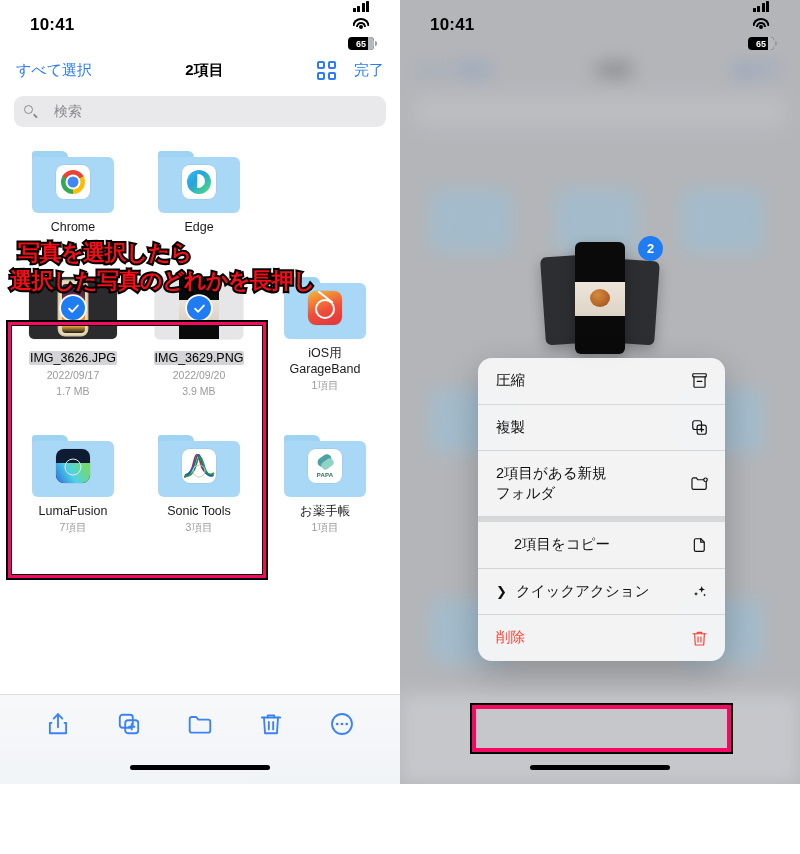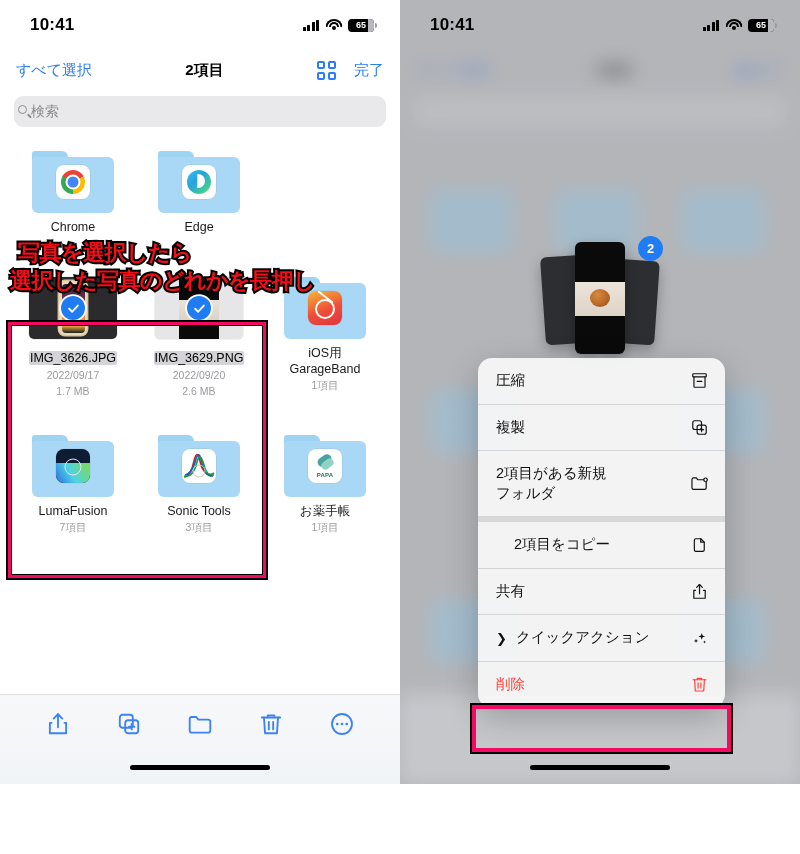--- a/index.html
+++ b/index.html
@@ -15,21 +15,21 @@
   .panel.left  { background: #ffffff; }
   .panel.right { background: #c9cacd; }
 
   
   .statusbar {
     position: relative; height: 50px;
     display: flex; align-items: center; justify-content: space-between;
     padding: 0 26px 0 30px;
   }
   .sb-time { font-size: 17px; font-weight: bold; letter-spacing: .2px; color:#000; }
-  .sb-right { display: flex; align-items: center; gap: 6px; }
+  .sb-right { display: flex; align-items: center; gap: 6px; flex-direction: column; }
   .sig { display: flex; align-items: flex-end; gap: 1.5px; height: 12px; }
   .sig i { display:block; width:3px; background:#000; border-radius:.5px; }
   .sig i:nth-child(1){height:4px}.sig i:nth-child(2){height:6.5px}
   .sig i:nth-child(3){height:9px}.sig i:nth-child(4){height:11.5px}
   .wifi { width:17px; height:13px; position:relative; }
   .wifi b { position:absolute; left:50%; transform:translateX(-50%); border:2px solid #000;
             border-bottom:none; border-radius:50% 50% 0 0 / 100% 100% 0 0; }
   .wifi b:nth-child(1){ width:17px; height:8px; top:0; }
   .wifi b:nth-child(2){ width:10px; height:5px; top:3.5px; }
   .wifi b:nth-child(3){ width:4px; height:4px; top:7px; border-radius:50%; background:#000; border:none; }
@@ -51,21 +51,21 @@
   .nav-btn { color:#2a7bf6; font-size:15px; font-weight:500; }
   .nav-title { font-size:15px; font-weight:bold; color:#000; }
   .grid-icon { display:grid; grid-template-columns:repeat(2,8px); grid-template-rows:repeat(2,8px);
                gap:3px; }
   .grid-icon span { display:block; width:8px; height:8px; border:2px solid #2a7bf6; border-radius:2px; }
 
   
   .searchwrap { padding: 6px 14px 0 14px; }
   .searchbar {
     height: 31px; background:#e9e9ec; border-radius:9px;
-    display:flex; align-items:center; gap:0; padding:0 4px;
+    display:flex; align-items:center; gap:17px; padding:0 10px;
   }
   .search-glyph { width:13px; height:13px; position:relative; flex:none; }
   .search-glyph b { position:absolute; width:9px; height:9px; border:1.6px solid #8b8b90;
                     border-radius:50%; left:0; top:0; }
   .search-glyph i { position:absolute; width:5px; height:1.6px; background:#8b8b90;
                     transform:rotate(45deg); right:-0.5px; bottom:1.5px; border-radius:1px; }
   .search-ph { color:#8b8b90; font-size:14px; }
 
   
   .filegrid { padding: 24px 9px 0 0; }
@@ -317,21 +317,21 @@
                 <div class="ball"></div>
             </div>
             <div class="check">
               <svg viewBox="0 0 24 24" fill="none" stroke="#fff" stroke-width="3.4" stroke-linecap="round" stroke-linejoin="round">
                   <path d="M4 12.5l5.5 5.5L20 6.5"></path>
                 </svg>
             </div>
           </div>
           <div class="fname-wrap"><span class="fname">IMG_3629.PNG</span></div>
           <div class="cmeta">2022/09/20</div>
-          <div class="cmeta">2.6 MB</div>
+          <div class="cmeta">3.9 MB</div>
         </div>
         <div class="cell">
           <div class="folder">
             <div class="tab"></div>
               <div class="body"></div>
             <div class="app art-garage">
                 <div class="s"></div>
                 <div class="g"></div>
               </div>
           </div>
@@ -528,30 +528,20 @@
         <div class="mleft">
             <span class="mlabel">2項目をコピー</span>
           </div>
         <svg viewBox="0 0 24 24" fill="none" stroke="#111" stroke-width="1.5" stroke-linecap="round" stroke-linejoin="round">
           <path d="M7.5 3.5h6.2L18 7.8v9.7a2 2 0 01-2 2H7.5a2 2 0 01-2-2V5.5a2 2 0 012-2z"></path>
           <path d="M13.5 3.7v4.1h4.2"></path>
           </svg>
       </div>
 
 
-      <div class="mitem">
-        <div class="mleft">
-            <span class="mlabel">共有</span>
-          </div>
-        <svg viewBox="0 0 24 24" fill="none" stroke="#111" stroke-width="1.5" stroke-linecap="round" stroke-linejoin="round">
-          <path d="M12 3.2v11.6"></path>
-            <path d="M8.4 6.8L12 3.2l3.6 3.6"></path>
-          <path d="M7 10.5H4.8v10h14.4v-10H17"></path>
-          </svg>
-      </div>
 
       <div class="mitem">
         <div class="mleft">
           <span class="chev">❯</span>
           <span class="mlabel">クイックアクション</span>
         </div>
         <svg viewBox="0 0 24 24" fill="#111" stroke="none">
           <path d="M14.8 5.2l1.1 3.1 3.1 1.1-3.1 1.1-1.1 3.1-1.1-3.1-3.1-1.1 3.1-1.1z"></path>
           <path d="M7.6 12.4l.7 1.9 1.9.7-1.9.7-.7 1.9-.7-1.9-1.9-.7 1.9-.7z"></path>
           <path d="M18.4 14.6l.5 1.3 1.3.5-1.3.5-.5 1.3-.5-1.3-1.3-.5 1.3-.5z"></path>

